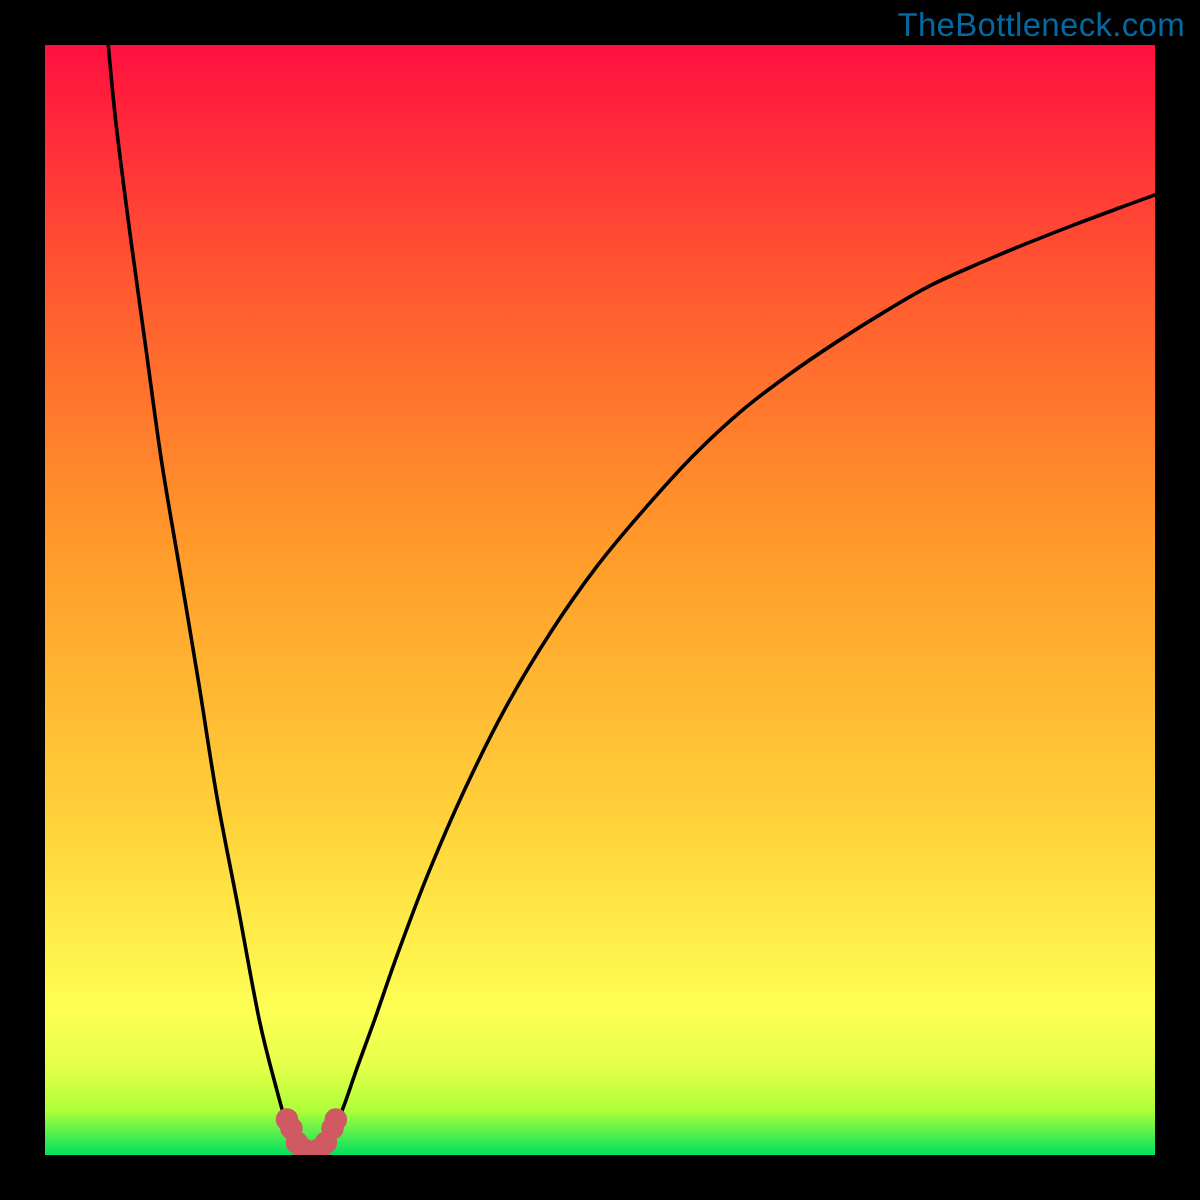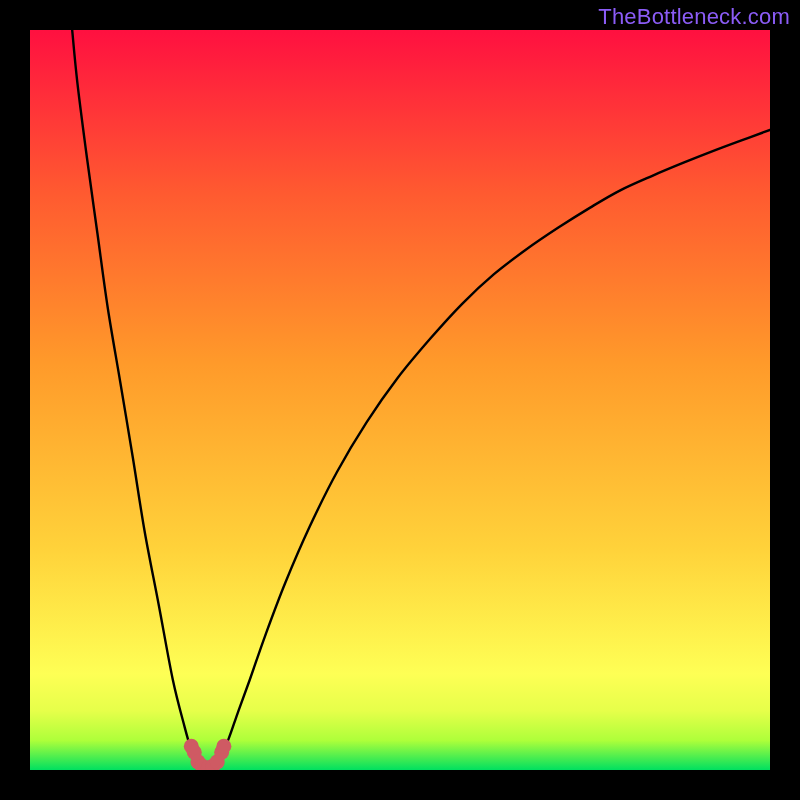--- a/index.html
+++ b/index.html
@@ -14,21 +14,21 @@
     height: 800px;
     background: #000;
     position: relative;
   }
   .watermark {
     position: absolute;
     top: 4px;
     right: 10px;
     font-family: Arial, Helvetica, sans-serif;
     font-size: 22px;
-    color: #8b5cf6;
+    color: #0369a1;
     letter-spacing: 0.2px;
     z-index: 50;
     user-select: none;
   }
   .plot {
     position: absolute;
     left: 30px;
     top: 30px;
     width: 740px;
     height: 740px;

